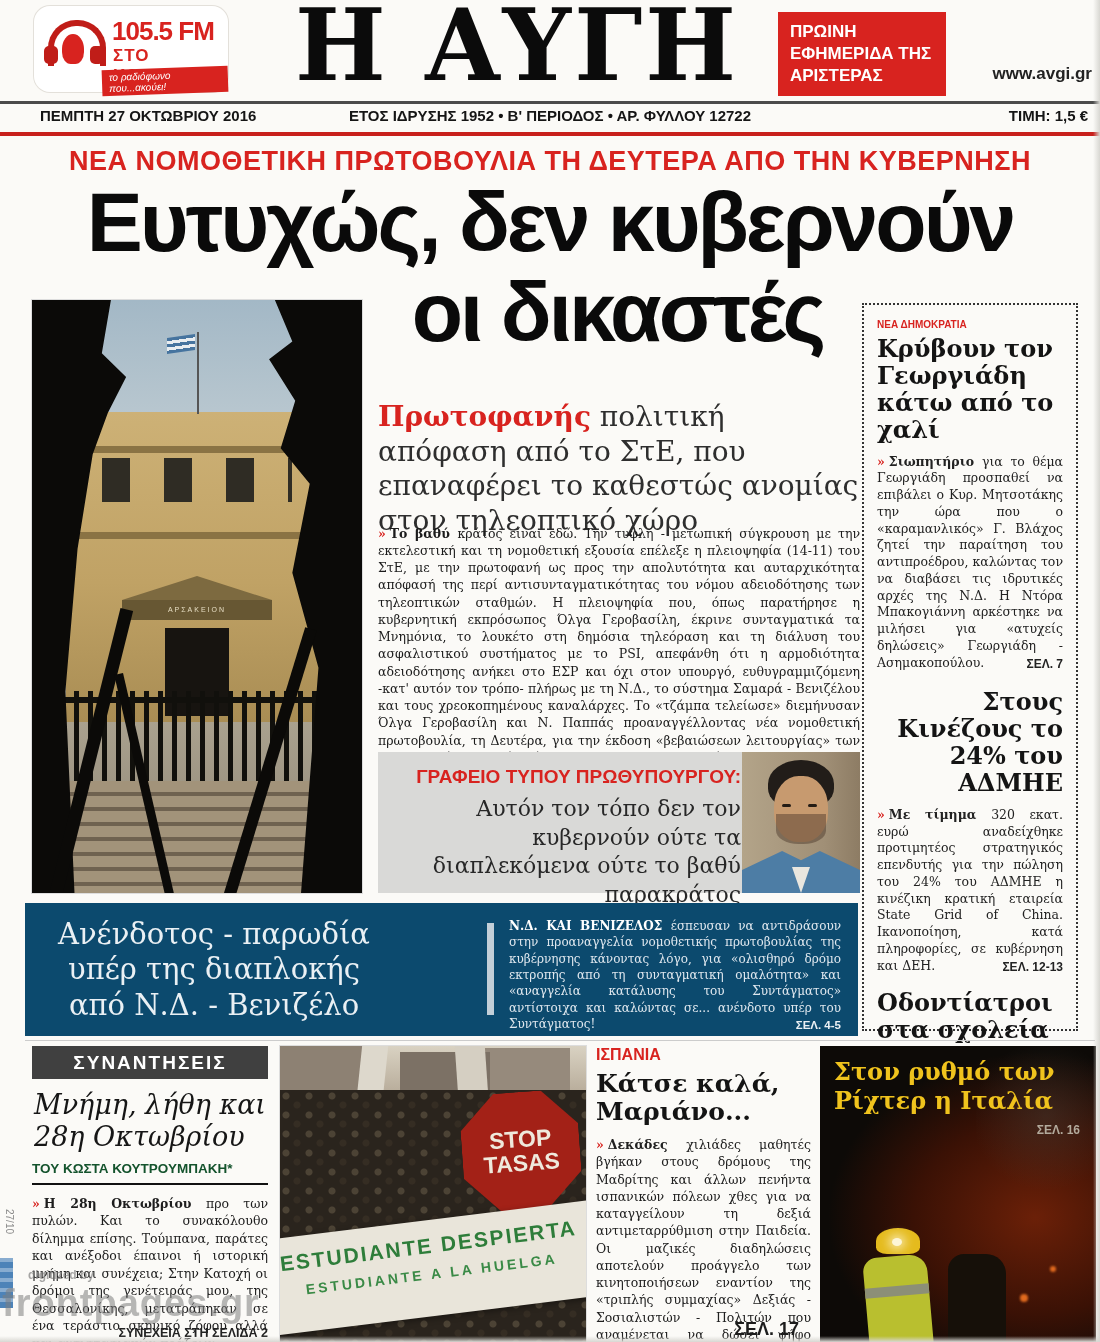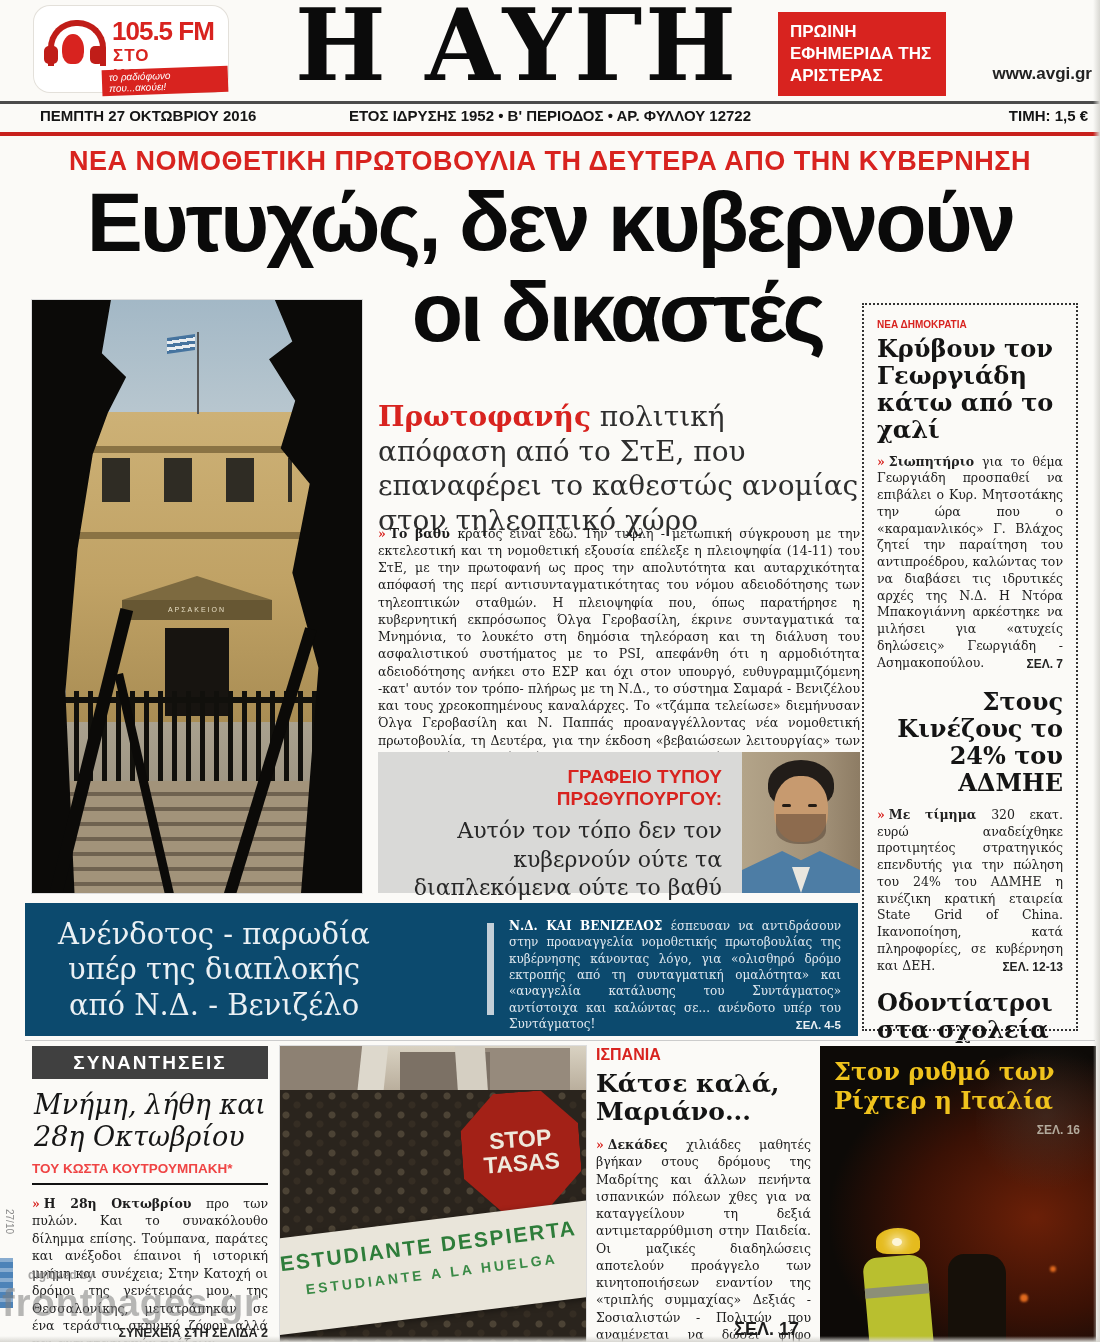--- a/index.html
+++ b/index.html
@@ -84,21 +84,21 @@
   .leg2{left:108px;bottom:-8px;width:9px;height:230px;transform:rotate(-13deg);}
   .leg3{right:86px;bottom:-10px;width:12px;height:280px;transform:rotate(17deg);}
 
   
   .subhead{left:378px;top:400px;width:482px;font-size:28px;line-height:1.24;color:#2e2e2e;}
   .subhead b{color:#d8231f;}
   .lead-body{left:378px;top:512px;width:482px;font-size:12.5px;line-height:1.38;color:#1b1b1b;position:absolute;}
   .lead-body .pgref{font-size:12.5px;}
 
   .pm-box{left:378px;top:752px;width:482px;height:141px;background:#d9d9d7;display:flex;}
-  .pm-text{flex:1;padding:14px 20px 8px 20px;text-align:right;}
+  .pm-text{flex:1;padding:14px 1px 8px 20px;text-align:right;}
   .pm-label{font-family:"Liberation Sans",sans-serif;font-weight:bold;font-size:19px;color:#d8231f;margin-bottom:7px;}
   .pm-quote{font-size:22px;line-height:1.3;color:#272727;}
   .portrait{position:relative;width:118px;overflow:hidden;background:linear-gradient(90deg,#b3a489 0%,#a08f76 70%,#8d7c64 100%);}
   .pt-hair{position:absolute;top:8px;left:26px;width:66px;height:48px;background:#221d19;border-radius:50% 50% 40% 40%;}
   .pt-face{position:absolute;top:24px;left:32px;width:54px;height:66px;background:#c79a6f;border-radius:46% 46% 44% 44%;}
   .pt-eye{position:absolute;width:9px;height:3px;background:#241c15;border-radius:2px;top:52px;}
   .pt-beard{position:absolute;top:62px;left:34px;width:50px;height:30px;background:rgba(70,52,38,.45);border-radius:0 0 45% 45%;}
   .pt-suit{position:absolute;bottom:0;left:0;right:0;height:42px;background:#4d7da5;
            clip-path:polygon(0 100%,0 45%,34% 0,50% 22%,66% 0,100% 45%,100% 100%);}
   .pt-shirt{position:absolute;bottom:0;left:50px;width:18px;height:26px;background:#e9e6df;
@@ -122,21 +122,21 @@
   .bb-text b{color:#fff;}
   .bb-text .pgref{font-size:11.5px;color:#eaf0f4;}
 
   
   .bottom-rule{left:25px;top:1040px;width:1070px;height:1px;background:#ccc;}
 
   .meet{left:32px;top:1046px;width:236px;}
   .meet-kicker{background:#404040;color:#fff;text-align:center;font-family:"Liberation Sans",sans-serif;
                font-weight:bold;font-size:19px;letter-spacing:2px;line-height:33px;height:33px;}
   .meet-title{font-style:italic;font-size:27px;line-height:1.18;color:#161616;margin:10px 2px 8px;}
-  .meet-byline{font-family:"Liberation Sans",sans-serif;font-weight:bold;font-size:13.5px;color:#ef4444;
+  .meet-byline{font-family:"Liberation Sans",sans-serif;font-weight:bold;font-size:13.5px;color:#14532d;
                border-bottom:2px solid #111;padding-bottom:7px;margin-bottom:10px;}
   .meet-body{font-size:12.5px;line-height:1.4;text-align:justify;color:#1d1d1d;height:148px;overflow:hidden;}
   .meet-cont{left:60px;top:1326px;width:208px;text-align:right;font-family:"Liberation Sans",sans-serif;
              font-weight:bold;font-size:12.5px;color:#222;}
 
   .protest{left:280px;top:1046px;width:306px;height:296px;overflow:hidden;box-shadow:0 0 0 1px #ddd;
            background:#241f19;}
   .pr-sky{position:absolute;left:0;top:0;right:0;height:52px;
           background:linear-gradient(180deg,#d9d2c2 0%,#b4a896 100%);}
   .pr-bldg{position:absolute;left:0;top:0;width:90px;height:78px;background:#8d8173;

